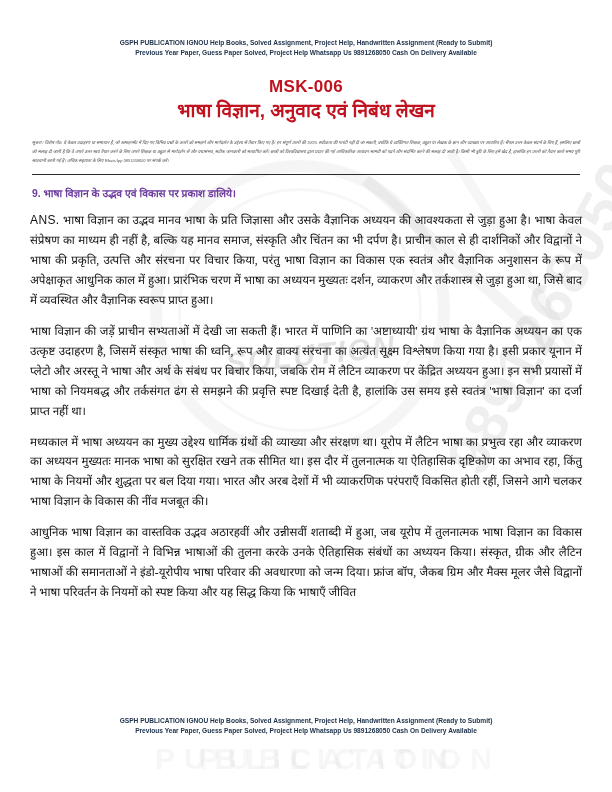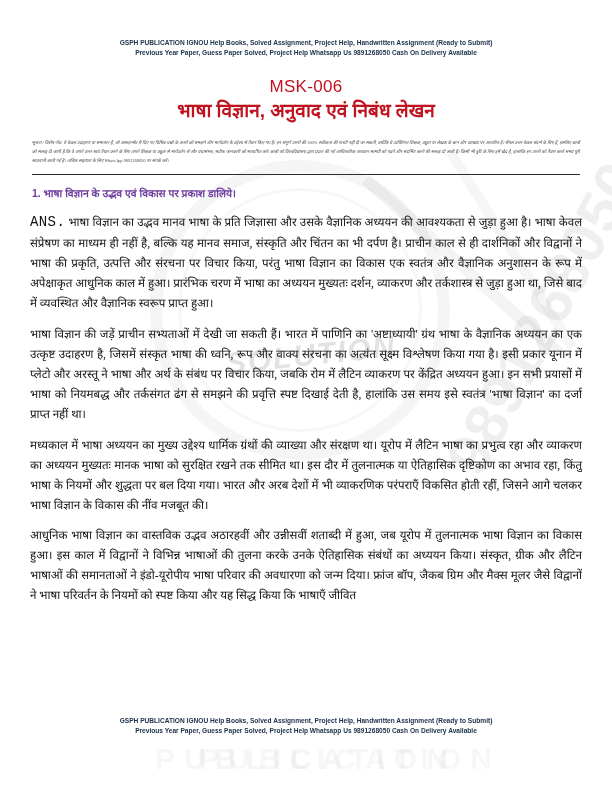--- a/index.html
+++ b/index.html
@@ -133,21 +133,21 @@
     line-height: 1.55;
     padding-top: 38px;
   }
   .hdr .l2 { display: block; }
 
   .doc-code {
     text-align: center;
     margin-top: 19px;
     font-family: "Liberation Sans", sans-serif;
     font-size: 17px;
-    font-weight: normal;
+    font-weight: bold;
     color: #c1121f;
     letter-spacing: 0.3px;
   }
   .doc-title {
     text-align: center;
     margin-top: 0;
     font-family: "Liberation Sans", sans-serif;
     font-size: 19px;
     font-weight: bold;
     color: #c1121f;
@@ -182,22 +182,22 @@
   .answer p {
     margin: 11px 0 0 0;
     font-size: 11.6px;
     line-height: 1.72;
     text-align: justify;
     color: #121212;
     font-family: "Liberation Serif", "DejaVu Serif", serif;
   }
   .answer p:first-child { margin-top: 10px; }
   .ans-label {
-    font-family: Liberation Mono, monospace;
-    font-size: 14px;
+    font-family: Liberation Sans, sans-serif;
+    font-size: 12px;
     font-weight: normal;
     letter-spacing: 0.4px;
   }
 
   .footer {
     position: absolute;
     left: 0;
     right: 0;
     top: 716px;
     text-align: center;
@@ -232,21 +232,21 @@
       <span class="l2">Previous Year Paper, Guess Paper Solved, Project Help Whatsapp Us 9891268050 Cash On Delivery Available</span>
     </div>
 
     <div class="doc-code">MSK-006</div>
     <div class="doc-title">भाषा विज्ञान, अनुवाद एवं निबंध लेखन</div>
 
     <div class="disclaimer">सूचना / विशेष नोट: ये केवल उदाहरण या समाधान हैं, जो असाइनमेंट में दिए गए विभिन्न प्रश्नों के उत्तरों को समझने और मार्गदर्शन के उद्देश्य से तैयार किए गए हैं। इन संपूर्ण उत्तरों की 100% सटीकता की गारंटी नहीं दी जा सकती, क्योंकि ये व्यक्तिगत शिक्षक, ट्यूटर या लेखक के ज्ञान और व्याख्या पर आधारित हैं। सैंपल उत्तर केवल संदर्भ के लिए हैं, इसलिए छात्रों को सलाह दी जाती है कि वे अपने उत्तर स्वयं तैयार करने के लिए अपने शिक्षक या ट्यूटर से मार्गदर्शन लें और यथासंभव, सटीक जानकारी को सत्यापित करें। छात्रों को विश्वविद्यालय द्वारा प्रदान की गई आधिकारिक अध्ययन सामग्री को पढ़ने और संदर्भित करने की सलाह दी जाती है। किसी भी त्रुटि के लिए हमें खेद है, हालांकि इन उत्तरों को तैयार करते समय पूरी सावधानी बरती गई है। अधिक सहायता के लिए WhatsApp 9891268050 पर संपर्क करें।</div>
 
     <div class="rule"></div>
 
-    <div class="q-heading">1. भाषा विज्ञान के उद्भव एवं विकास पर प्रकाश डालिये।</div>
+    <div class="q-heading">9. भाषा विज्ञान के उद्भव एवं विकास पर प्रकाश डालिये।</div>
 
     <div class="answer">
       <p><span class="ans-label">ANS.</span> <span>भाषा विज्ञान का उद्भव मानव भाषा के प्रति जिज्ञासा और उसके वैज्ञानिक अध्ययन की आवश्यकता से जुड़ा हुआ है। भाषा केवल संप्रेषण का माध्यम ही नहीं है, बल्कि यह मानव समाज, संस्कृति और चिंतन का भी दर्पण है। प्राचीन काल से ही दार्शनिकों और विद्वानों ने भाषा की प्रकृति, उत्पत्ति और संरचना पर विचार किया, परंतु भाषा विज्ञान का विकास एक स्वतंत्र और वैज्ञानिक अनुशासन के रूप में अपेक्षाकृत आधुनिक काल में हुआ। प्रारंभिक चरण में भाषा का अध्ययन मुख्यतः दर्शन, व्याकरण और तर्कशास्त्र से जुड़ा हुआ था, जिसे बाद में व्यवस्थित और वैज्ञानिक स्वरूप प्राप्त हुआ।</span></p>
       <p>भाषा विज्ञान की जड़ें प्राचीन सभ्यताओं में देखी जा सकती हैं। भारत में पाणिनि का 'अष्टाध्यायी' ग्रंथ भाषा के वैज्ञानिक अध्ययन का एक उत्कृष्ट उदाहरण है, जिसमें संस्कृत भाषा की ध्वनि, रूप और वाक्य संरचना का अत्यंत सूक्ष्म विश्लेषण किया गया है। इसी प्रकार यूनान में प्लेटो और अरस्तू ने भाषा और अर्थ के संबंध पर विचार किया, जबकि रोम में लैटिन व्याकरण पर केंद्रित अध्ययन हुआ। इन सभी प्रयासों में भाषा को नियमबद्ध और तर्कसंगत ढंग से समझने की प्रवृत्ति स्पष्ट दिखाई देती है, हालांकि उस समय इसे स्वतंत्र 'भाषा विज्ञान' का दर्जा प्राप्त नहीं था।</p>
       <p>मध्यकाल में भाषा अध्ययन का मुख्य उद्देश्य धार्मिक ग्रंथों की व्याख्या और संरक्षण था। यूरोप में लैटिन भाषा का प्रभुत्व रहा और व्याकरण का अध्ययन मुख्यतः मानक भाषा को सुरक्षित रखने तक सीमित था। इस दौर में तुलनात्मक या ऐतिहासिक दृष्टिकोण का अभाव रहा, किंतु भाषा के नियमों और शुद्धता पर बल दिया गया। भारत और अरब देशों में भी व्याकरणिक परंपराएँ विकसित होती रहीं, जिसने आगे चलकर भाषा विज्ञान के विकास की नींव मजबूत की।</p>
       <p>आधुनिक भाषा विज्ञान का वास्तविक उद्भव अठारहवीं और उन्नीसवीं शताब्दी में हुआ, जब यूरोप में तुलनात्मक भाषा विज्ञान का विकास हुआ। इस काल में विद्वानों ने विभिन्न भाषाओं की तुलना करके उनके ऐतिहासिक संबंधों का अध्ययन किया। संस्कृत, ग्रीक और लैटिन भाषाओं की समानताओं ने इंडो-यूरोपीय भाषा परिवार की अवधारणा को जन्म दिया। फ्रांज बॉप, जैकब ग्रिम और मैक्स मूलर जैसे विद्वानों ने भाषा परिवर्तन के नियमों को स्पष्ट किया और यह सिद्ध किया कि भाषाएँ जीवित</p>
     </div>
 
   </div>
 

